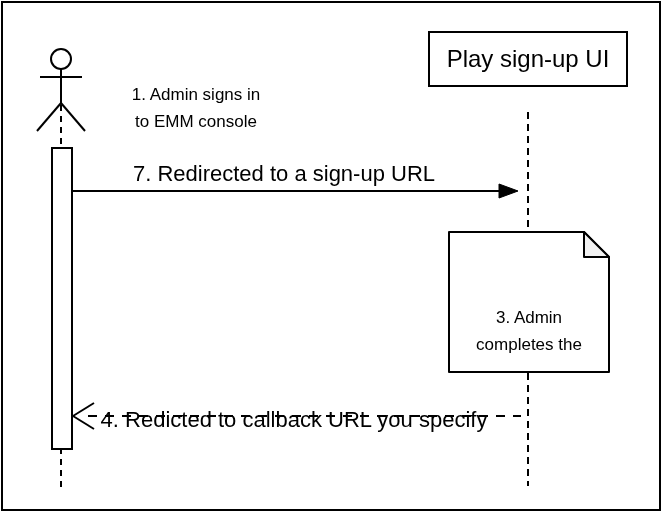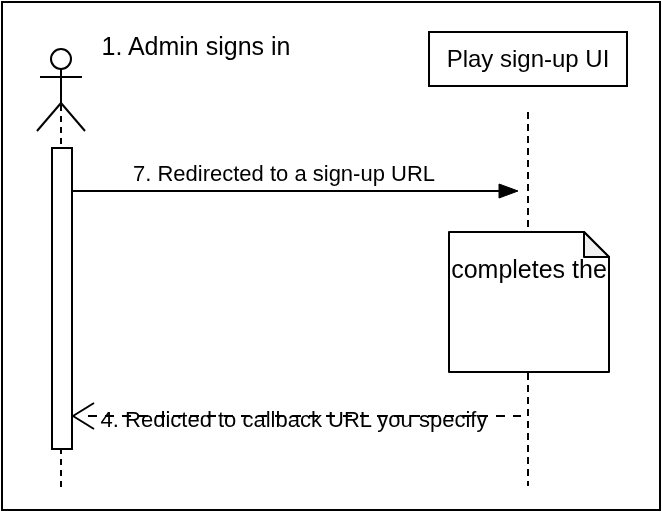--- a/index.html
+++ b/index.html
@@ -16,21 +16,21 @@
     border:2px solid #000;
     pointer-events:none;
   }
   svg.layer{position:absolute;left:0;top:0;}
   .label{
     position:absolute;
     text-align:center;
     white-space:nowrap;
     color:#000;
   }
-  .node-label{font-size:25px;line-height:27px;}
+  .node-label{font-size:17px;line-height:27px;margin-top:48px;}
   .msg-label{font-size:22px;line-height:24px;}
   #actor-label{left:96px;top:33px;width:200px;}
   #participant-box{
     position:absolute;left:428px;top:31px;width:200px;height:56px;
     border:2px solid #000;background:#fff;box-sizing:border-box;
     display:flex;align-items:center;justify-content:center;
     font-size:24px;
   }
   #note-label{left:449px;top:256px;width:160px;}
   #msg2-label{left:84px;top:162px;width:400px;}
@@ -79,23 +79,25 @@
   </svg>
 
   <div id="frame"></div>
 
   <div id="participant-box">
     <span>Play sign-up UI</span>
   </div>
 
   <div id="actor-label" class="label node-label">
     <div>1. Admin signs in</div>
+    <div>to EMM console</div>
   </div>
 
   <div id="msg2-label" class="label msg-label">7. Redirected to a sign-up URL</div>
 
   <div id="note-label" class="label node-label">
+    <div>3. Admin</div>
     <div>completes the</div>
   </div>
 
   <div id="msg4-label" class="label msg-label">4. Redicted to callback URL you specify</div>
 
 </div>
 
 </body></html>

